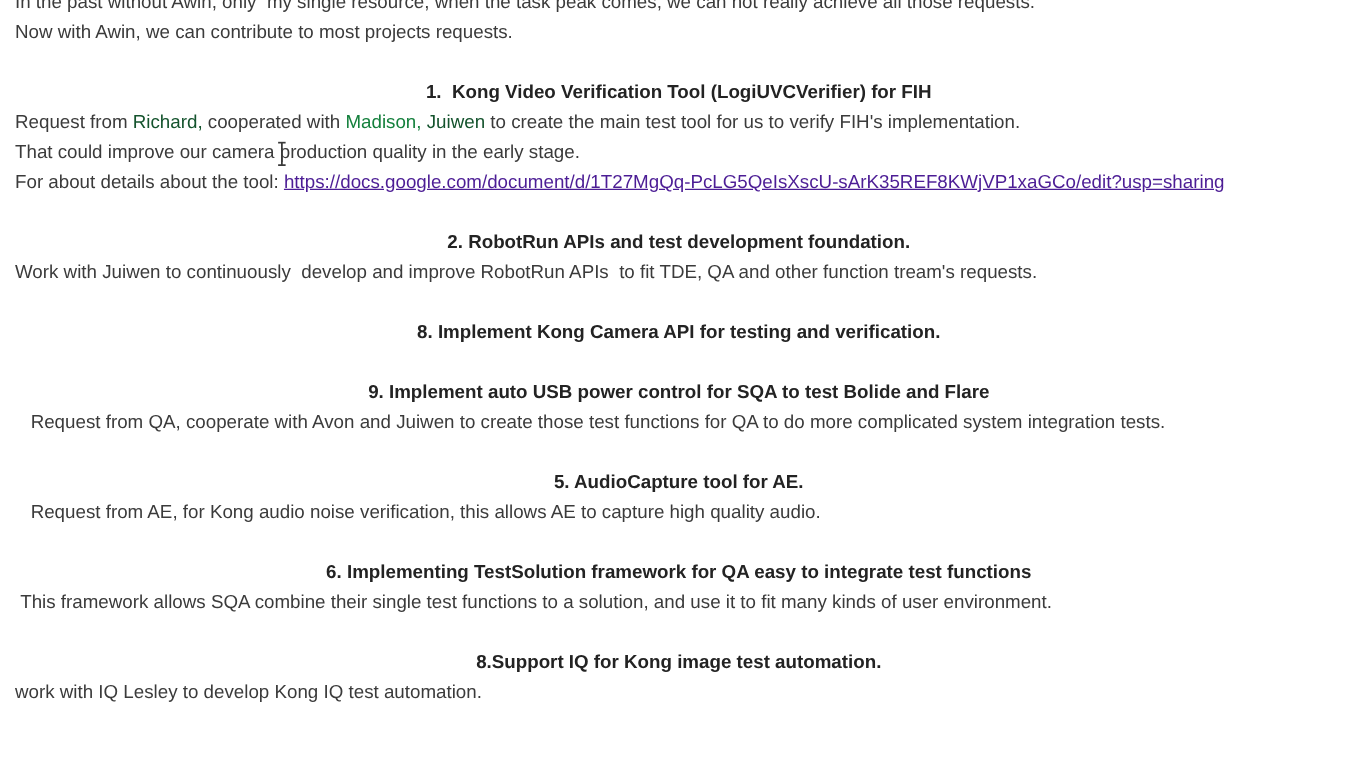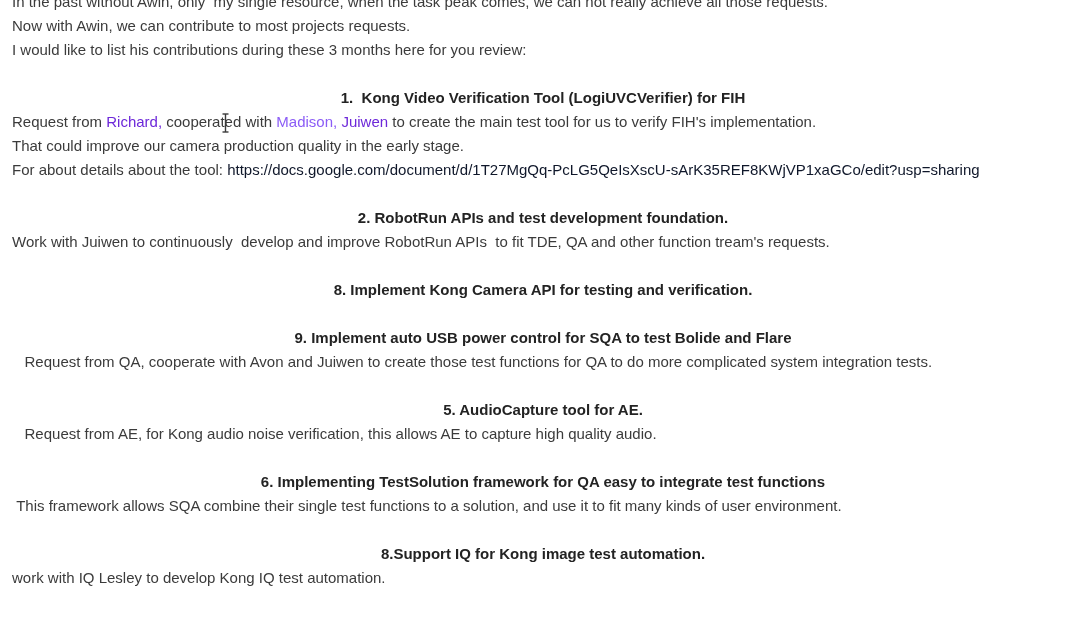--- a/index.html
+++ b/index.html
@@ -30,49 +30,49 @@
   }
   .heading {
     font-weight: 700;
     color: #232323;
     text-align: center;
   }
   .spacer {
     height: 24px;
   }
   .mention-purple {
-    color: #6d28d9;
+    color: #14532d;
     cursor: pointer;
   }
   .mention-blue {
-    color: #8b5cf6;
+    color: #15803d;
     cursor: pointer;
     text-align: right;
   }
   .link {
-    color: #0f172a;
+    color: #4c1d95;
+    text-decoration: underline;
     cursor: pointer;
   }
   .text-cursor {
     position: absolute;
     left: 221px;
     top: 113px;
     width: 9px;
     height: 20px;
     pointer-events: none;
   }
 </style>
 </head>
 <body>
 
 <div class="doc">
 
   <div class="line">In the past without Awin, only  my single resource, when the task peak comes, we can not really achieve all those requests.</div>
   <div class="line">Now with Awin, we can contribute to most projects requests.</div>
-  <div class="line">I would like to list his contributions during these 3 months here for you review:</div>
 
   <div class="spacer"></div>
 
   <div class="line heading">1.  Kong Video Verification Tool (LogiUVCVerifier) for FIH</div>
   <div class="line"><span>Request from </span><span class="mention-purple">Richard,</span><span> cooperated with </span><span class="mention-blue">Madison,</span><span> </span><span class="mention-purple">Juiwen</span><span> to create the main test tool for us to verify FIH's implementation.</span></div>
   <div class="line">That could improve our camera production quality in the early stage.</div>
   <div class="line"><span>For about details about the tool: </span><a class="link">https://docs.google.com/document/d/1T27MgQq-PcLG5QeIsXscU-sArK35REF8KWjVP1xaGCo/edit?usp=sharing</a></div>
 
   <div class="spacer"></div>
 

